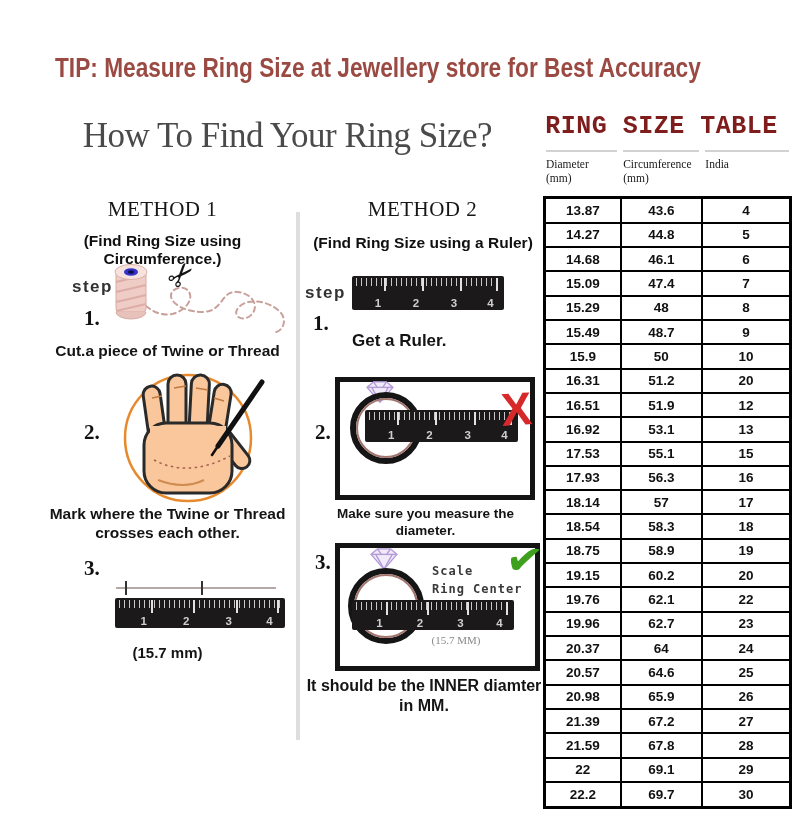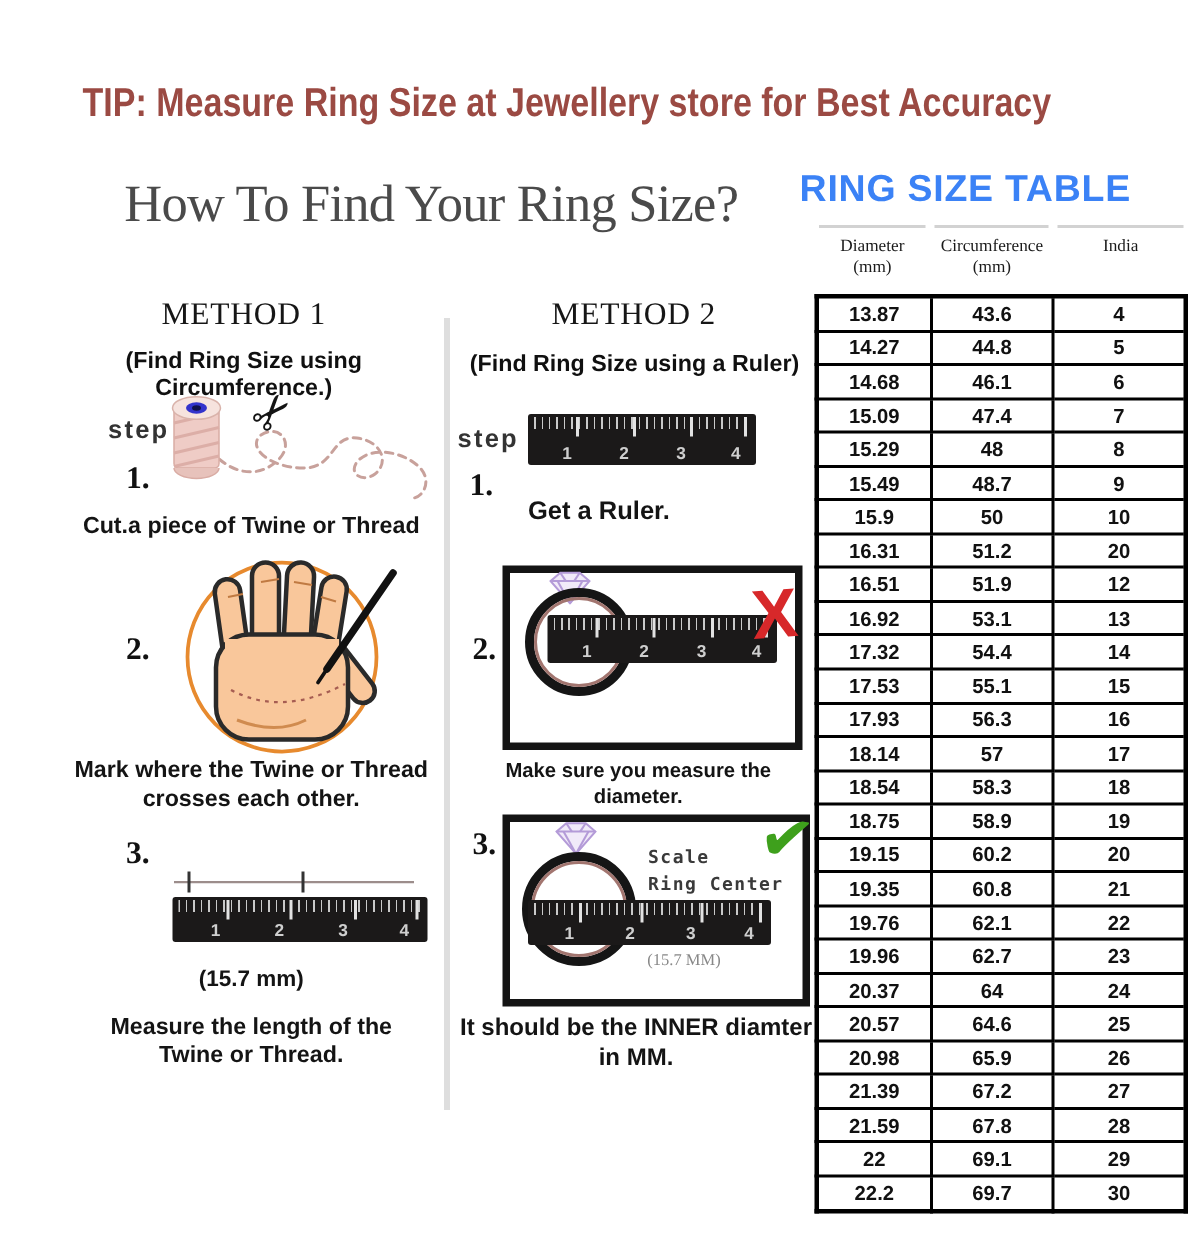--- a/index.html
+++ b/index.html
@@ -71,26 +71,26 @@
             transform:rotate(-4deg); line-height:1; }
   .check-mark { position:absolute; right:-8px; top:-10px; font-size:44px; color:#3ea01c;
             transform:rotate(8deg); line-height:1; }
   .scale-note { position:absolute; left:92px; top:14px; width:92px; text-align:left;
             font-family:"DejaVu Sans Mono",monospace; font-size:12px; line-height:1.5;
             letter-spacing:1px; color:#3a3a3a; font-weight:bold; }
   .inner-measure { position:absolute; left:66px; top:86px; width:100px; text-align:center;
             font-family:"Liberation Serif",serif; font-size:11px; color:#888; }
 
   
-  .tbl-title { position:absolute; left:516px; top:112px; width:255px; text-align:center;
-               font-family:Liberation Sans, sans-serif; font-weight:bold; font-size:25px;
-               letter-spacing:.5px; color:#3b82f6; }
+  .tbl-title { position:absolute; left:534px; top:112px; width:255px; text-align:center;
+               font-family:Liberation Mono, monospace; font-weight:bold; font-size:25px;
+               letter-spacing:.5px; color:#7f1d1d; }
   .tbl-head { position:absolute; left:543px; top:150px; width:249px; display:grid;
               grid-template-columns:31% 33% 36%; }
-  .tbl-head .hc { border-top:2px solid #d2d2d2; margin:0 3px; padding-top:5px; text-align:center;
+  .tbl-head .hc { border-top:2px solid #d2d2d2; margin:0 3px; padding-top:5px; text-align:left;
               font-family:"Liberation Serif",serif; font-size:11.5px; line-height:1.25; color:#1a1a1a; }
   .size-table { position:absolute; left:543px; top:196px; width:249px; height:613px; }
   .size-table table { width:100%; height:100%; border-collapse:collapse; table-layout:fixed;
               border:3px solid #000; }
   .size-table td { border:2px solid #000; text-align:center; vertical-align:middle;
               font-weight:bold; font-size:13.5px; color:#111; padding:0; }
   .size-table col.c-d { width:31%; } .size-table col.c-c { width:33%; } .size-table col.c-i { width:36%; }
 </style>
 </head>
 <body>
@@ -154,21 +154,20 @@
       <b class="mt mt1"></b>
       <b class="mt mt2"></b>
       <b class="mt mt3"></b>
       <b class="mt mt4"></b>
     <span class="rn rn1">1</span>
     <span class="rn rn2">2</span>
     <span class="rn rn3">3</span>
     <span class="rn rn4">4</span>
   </div>
   <div class="caption c3m">(15.7 mm)</div>
-  <div class="caption c3">Measure the length of the Twine or Thread.</div>
 
   <div class="step-label" style="left:305px;top:283px;">step</div>
   <div class="step-num" style="left:313px;top:311px;">1.</div>
   <div class="ruler ruler-m2s1">
     <i class="ticks"></i>
       <b class="mt mt1"></b>
       <b class="mt mt2"></b>
       <b class="mt mt3"></b>
       <b class="mt mt4"></b>
     <span class="rn rn1">1</span>
@@ -305,25 +304,20 @@
             <td>16.51</td>
             <td>51.9</td>
             <td>12</td>
           </tr>
           <tr>
             <td>16.92</td>
             <td>53.1</td>
             <td>13</td>
           </tr>
           <tr>
-            <td>17.32</td>
-            <td>54.4</td>
-            <td>14</td>
-          </tr>
-          <tr>
             <td>17.53</td>
             <td>55.1</td>
             <td>15</td>
           </tr>
           <tr>
             <td>17.93</td>
             <td>56.3</td>
             <td>16</td>
           </tr>
           <tr>
@@ -340,25 +334,20 @@
             <td>18.75</td>
             <td>58.9</td>
             <td>19</td>
           </tr>
           <tr>
             <td>19.15</td>
             <td>60.2</td>
             <td>20</td>
           </tr>
           <tr>
-            <td>19.35</td>
-            <td>60.8</td>
-            <td>21</td>
-          </tr>
-          <tr>
             <td>19.76</td>
             <td>62.1</td>
             <td>22</td>
           </tr>
           <tr>
             <td>19.96</td>
             <td>62.7</td>
             <td>23</td>
           </tr>
           <tr>

